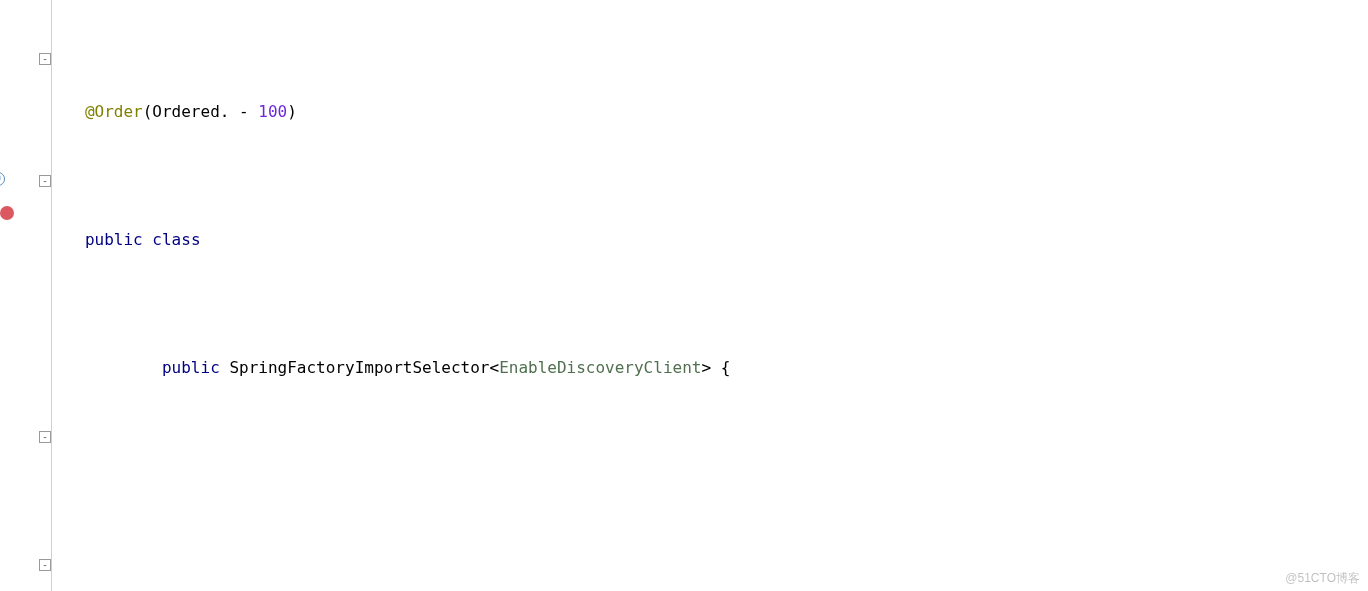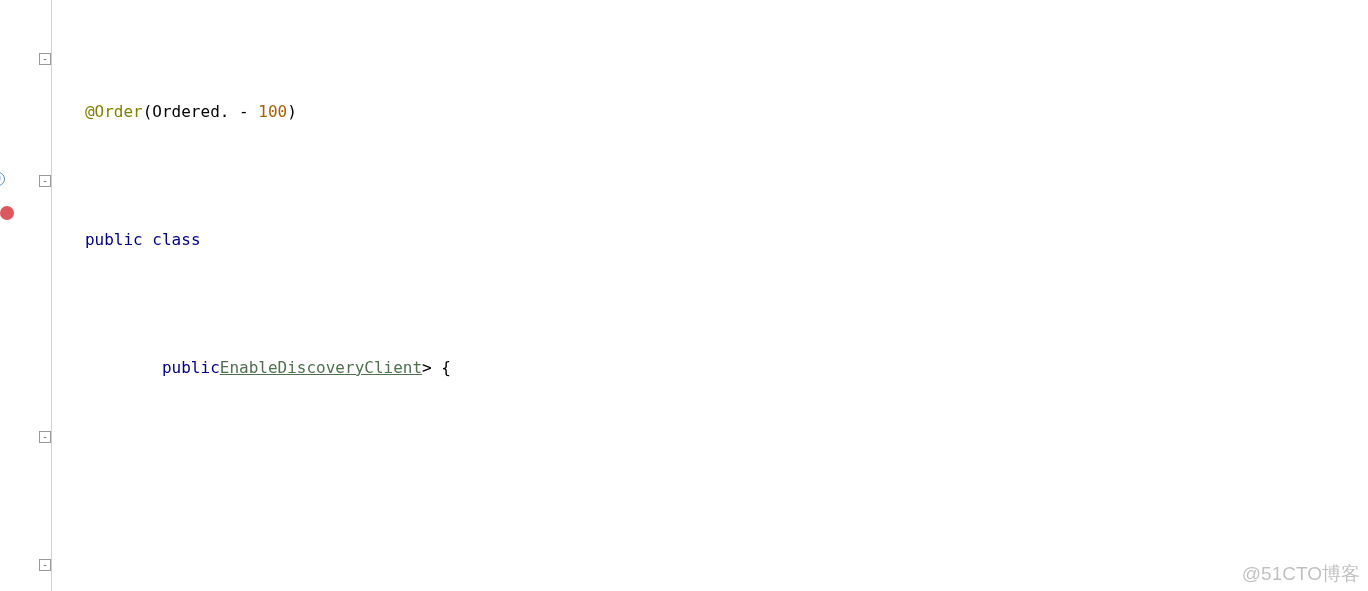--- a/index.html
+++ b/index.html
@@ -51,22 +51,22 @@
   }
   .line {
     height: 32px;
     padding-left: 4px;
     display: flex;
     align-items: flex-end;
   }
   .kw { color: #000080; font-weight: normal; }
   .ann { color: #808000; }
   .static-italic { color: #660e7a; font-style: italic; }
-  .num { color: #a16207; }
-  .type-param { color: #507050; text-decoration: underline; }
+  .num { color: #6d28d9; }
+  .type-param { color: #507050; }
   .breakpoint {
     position: absolute;
     left: 0px;
     top: 206px;
     width: 14px;
     height: 14px;
     background: #db5860;
     border-radius: 50%;
   }
   .override-icon {
@@ -80,21 +80,21 @@
     background: #fff;
     color: #5a8cbb;
     font-size: 10px;
     line-height: 12px;
     text-align: center;
   }
   .watermark {
     position: absolute;
     right: 8px;
     bottom: 4px;
-    font-size: 19px;
+    font-size: 12px;
     color: rgba(0,0,0,0.25);
     font-family: sans-serif;
   }
   .t { white-space: pre; }
 </style>
 </head>
 <body>
 
 <div class="editor">
   <div class="gutter">
@@ -106,21 +106,21 @@
     <div class="fold-minus" style="top:175px;">-</div>
     <div class="fold-minus" style="top:431px;">-</div>
     <div class="fold-minus" style="top:559px;">-</div>
   </div>
   <div class="code-area">
 
     <div class="line"><span class="t">   </span><span class="ann">@Order</span><span class="t">(Ordered.</span><span class="t"> - </span><span class="num">100</span><span class="t">)</span></div>
 
     <div class="line"><span class="t">   </span><span class="kw">public</span><span class="t"> </span><span class="kw">class</span><span class="t"> </span></div>
 
-    <div class="line"><span class="t">           </span><span class="kw">public</span><span class="type-param">EnableDiscoveryClient</span><span class="t">&gt; {</span></div>
+    <div class="line"><span class="t">           </span><span class="kw">public</span><span class="t"> SpringFactoryImportSelector&lt;</span><span class="type-param">EnableDiscoveryClient</span><span class="t">&gt; {</span></div>
 
     <div class="line"></div>
 
     
 
     
 
     
 
     

